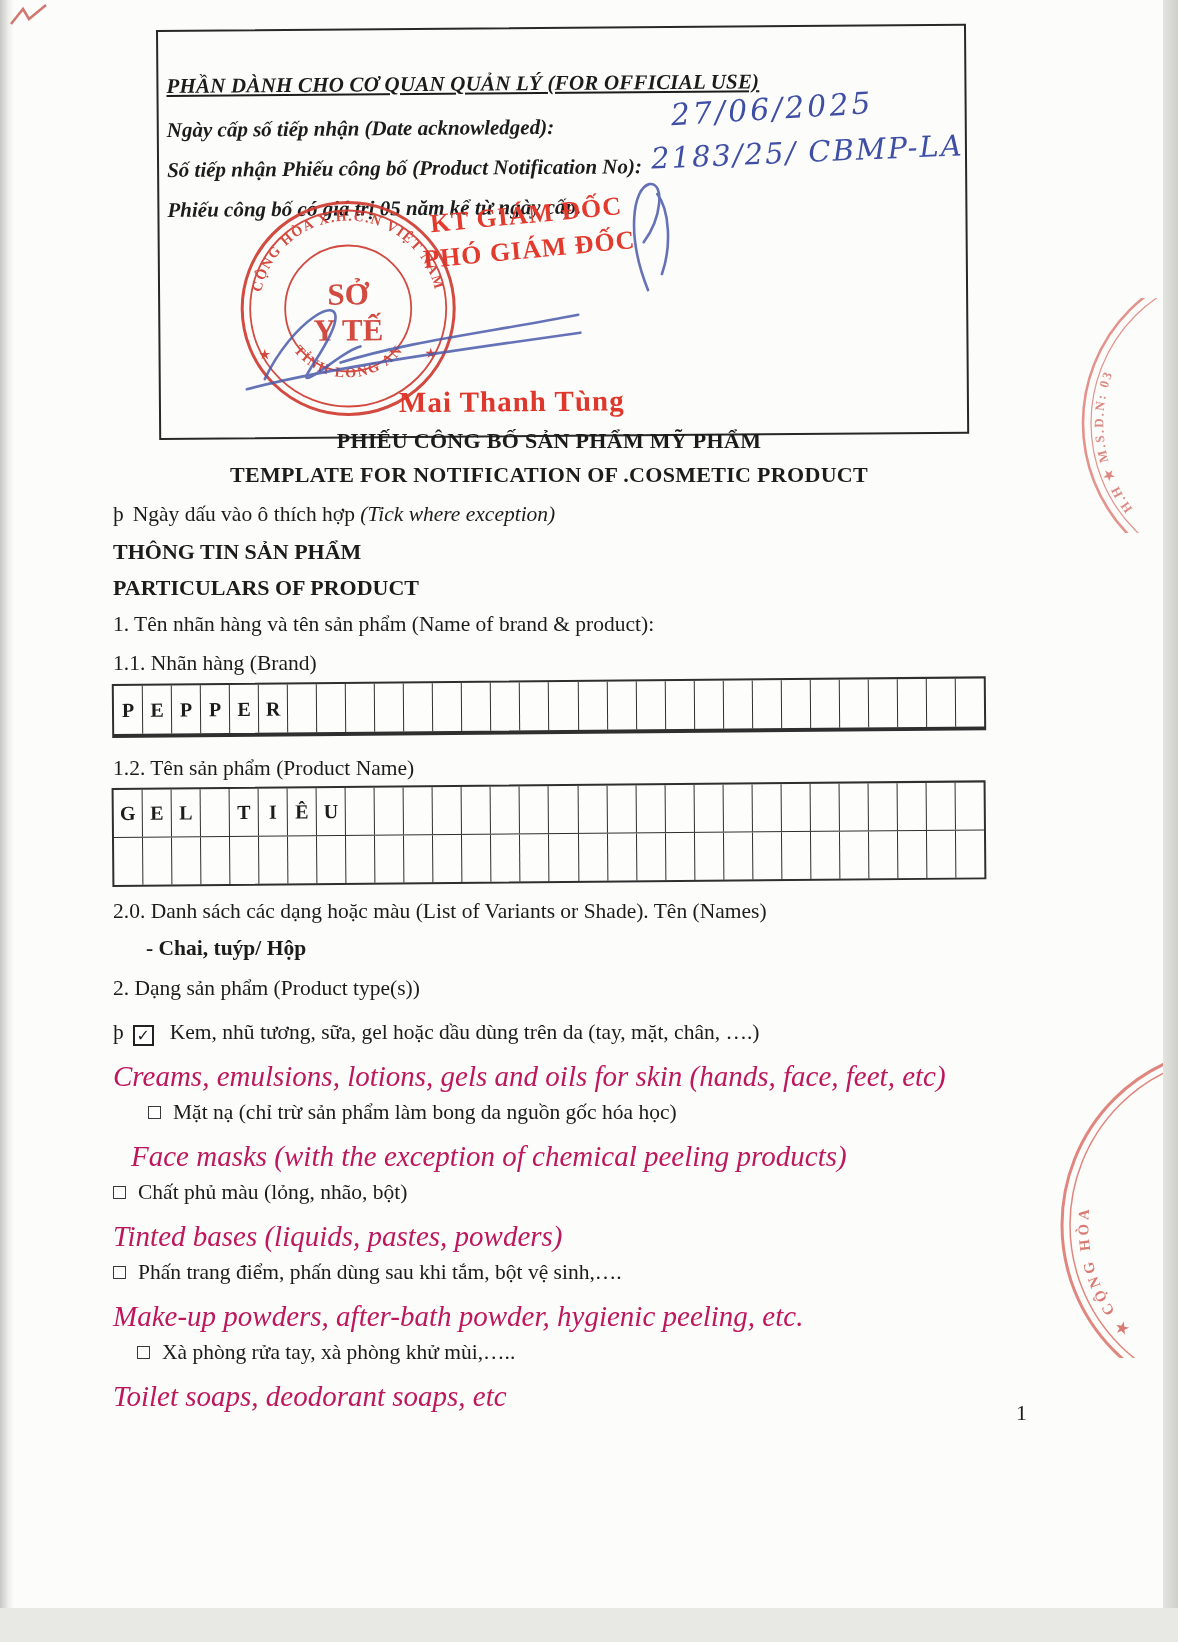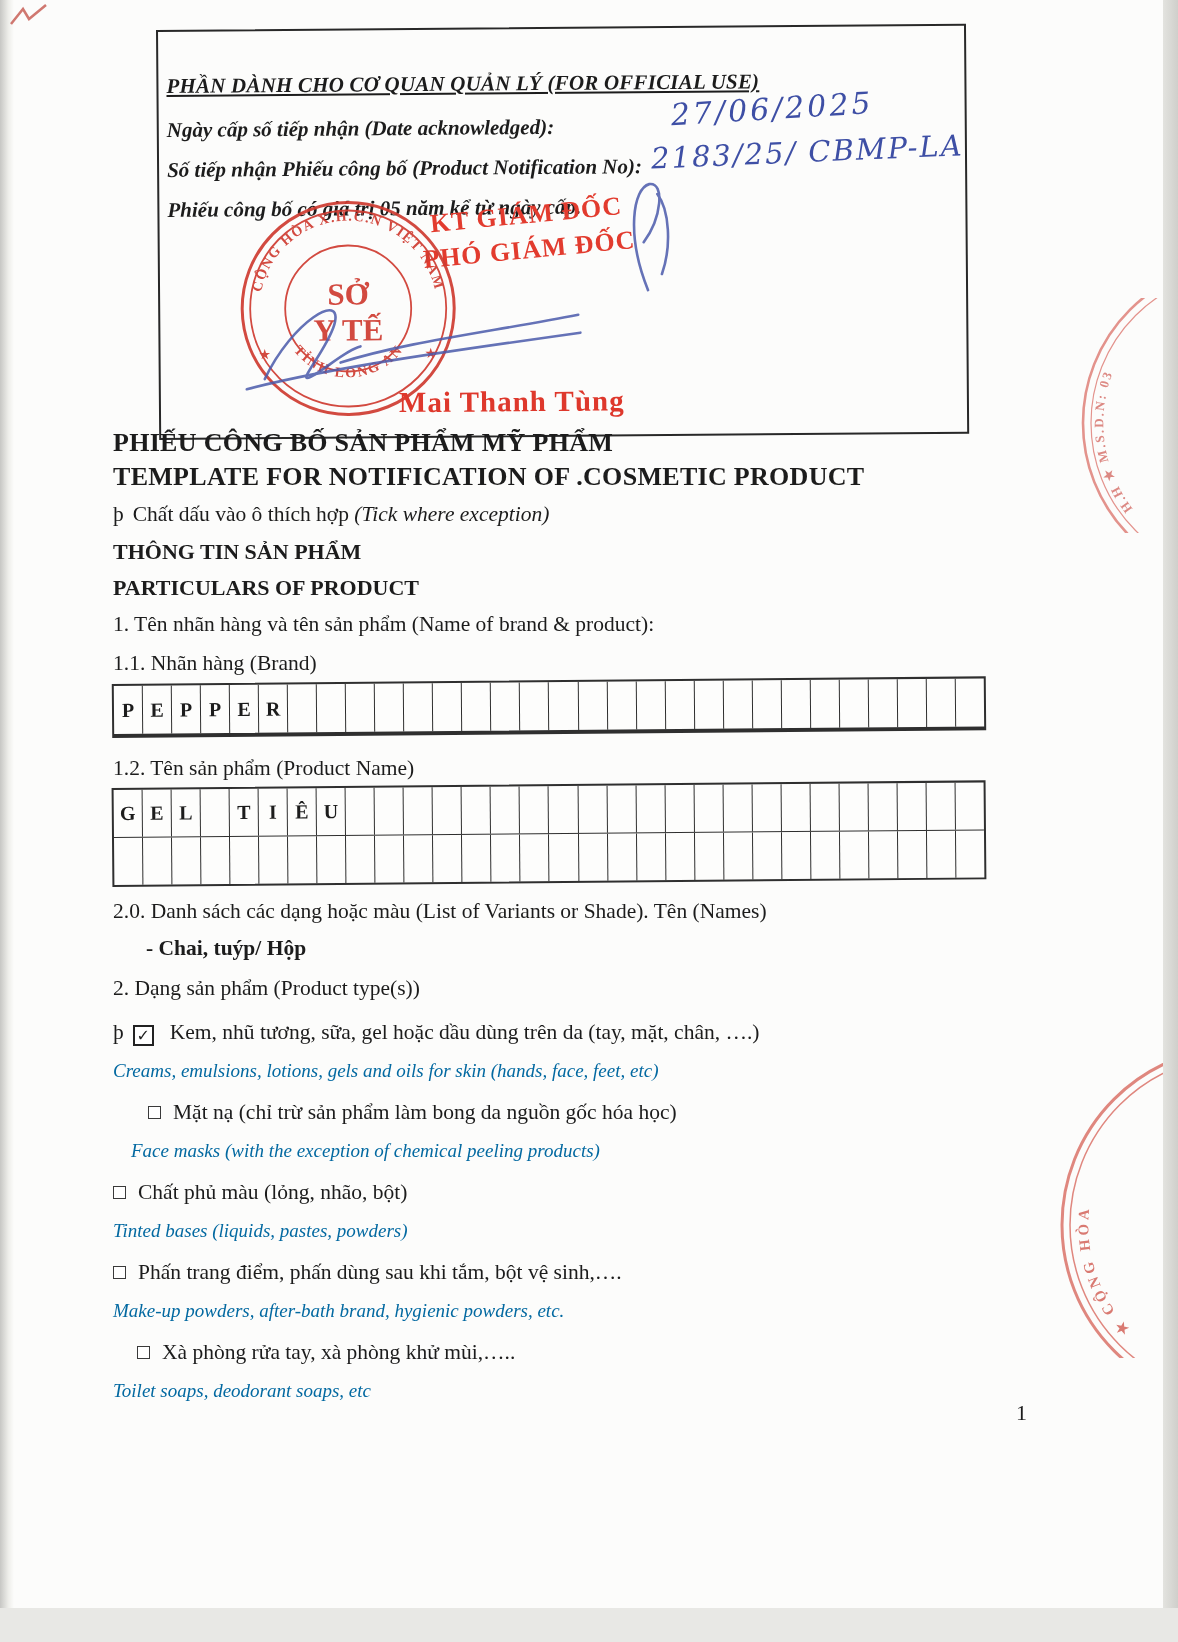--- a/index.html
+++ b/index.html
@@ -29,41 +29,41 @@
   .approver{position:absolute;left:248px;top:168px;width:240px;text-align:center;
     color:#e23b2e;font-weight:bold;font-size:26px;line-height:35px;
     transform:rotate(-5deg);letter-spacing:1px;white-space:nowrap;}
   .approver-name{position:absolute;left:238px;top:356px;font-size:29px;font-weight:bold;
     color:#de382c;letter-spacing:1px;white-space:nowrap;}
   .stamp-svg{position:absolute;left:74px;top:164px;}
   .sig-svg{position:absolute;left:84px;top:256px;}
   .flourish-svg{position:absolute;left:452px;top:146px;}
 
   
-  .center-title{position:absolute;left:113px;width:872px;
-    font-weight:bold;font-size:26px;letter-spacing:.3px;white-space:nowrap;}
+  .center-title{position:absolute;left:113px;width:872px;text-align:center;
+    font-weight:bold;font-size:22px;letter-spacing:.3px;white-space:nowrap;}
   .line{position:absolute;left:113px;font-size:21.5px;white-space:nowrap;}
   .bold{font-weight:bold;font-size:22px;}
   .it{font-style:italic;}
   .thorn{margin-right:9px;}
 
   
   .char-grid{position:absolute;left:112px;width:874px;border:2px solid #2f2f2f;
     transform:rotate(-0.5deg);transform-origin:left center;box-sizing:border-box;background:#fdfdfc;}
   #brand-grid{border-bottom-width:4px;}
   .grid-row{display:flex;height:47px;}
   #brand-grid .grid-row{height:48px;}
   .grid-row:not(:last-child){border-bottom:1.5px solid #2f2f2f;}
   .grid-cell{flex:1;display:flex;align-items:center;justify-content:center;
     font-weight:bold;font-size:20px;}
   .grid-cell:not(:last-child){border-right:1.5px solid #2f2f2f;}
 
   
   .pt-vi{position:absolute;left:113px;font-size:21.5px;white-space:nowrap;}
-  .pt-en{position:absolute;left:113px;font-size:19px;font-style:italic;color:#0369a1;white-space:nowrap;}
+  .pt-en{position:absolute;left:113px;font-size:29px;font-style:italic;color:#be185d;white-space:nowrap;}
   .cb{display:inline-block;box-sizing:border-box;background:#fff;}
   .cb.small{width:13px;height:13px;border:1.5px solid #3a3a3a;margin-right:12px;}
   .cb.checked{width:21px;height:21px;border:2px solid #222;margin-right:16px;
     font-size:16px;line-height:17px;text-align:center;vertical-align:-2px;font-family:"DejaVu Sans",sans-serif;}
   .page-num{position:absolute;left:1016px;top:1400px;font-size:22px;}
   .clip{position:absolute;overflow:hidden;}
 </style>
 </head>
 <body>
 
@@ -125,21 +125,21 @@
       </g>
     </svg>
 
     <div class="approver-name">Mai Thanh Tùng</div>
   </div>
 
   <div class="center-title" style="top:428px">PHIẾU CÔNG BỐ SẢN PHẨM MỸ PHẨM</div>
   <div class="center-title" style="top:462px">TEMPLATE FOR NOTIFICATION OF .COSMETIC PRODUCT</div>
 
   <div class="line" style="top:502px">
-    <span class="thorn">þ</span><span>Chất dấu vào ô thích hợp </span><span class="it">(Tick where exception)</span>
+    <span class="thorn">þ</span><span>Ngày dấu vào ô thích hợp </span><span class="it">(Tick where exception)</span>
   </div>
 
   <div class="line bold" style="top:539px">THÔNG TIN SẢN PHẨM</div>
   <div class="line bold" style="top:575px">PARTICULARS OF PRODUCT</div>
 
   <div class="line" style="top:612px">1. Tên nhãn hàng và tên sản phẩm (Name of brand &amp; product):</div>
   <div class="line" style="top:651px">1.1. Nhãn hàng (Brand)</div>
 
   <div id="brand-grid" class="char-grid" style="top:684px">
       <div class="grid-row">
@@ -250,21 +250,21 @@
   <div class="line" style="top:976px">2. Dạng sản phẩm (Product type(s))</div>
 
   <div id="product-types">
       <div class="pt-vi" style="top: 1020px;"><span class="thorn">þ</span><span class="cb checked">✓</span><span>Kem, nhũ tương, sữa, gel hoặc dầu dùng trên da (tay, mặt, chân, ….)</span></div>
       <div class="pt-en" style="top: 1060px;">Creams, emulsions, lotions, gels and oils for skin (hands, face, feet, etc)</div>
       <div class="pt-vi" style="top: 1100px; padding-left: 35px;"><span class="cb small"></span><span>Mặt nạ (chỉ trừ sản phẩm làm bong da nguồn gốc hóa học)</span></div>
       <div class="pt-en" style="top: 1140px; margin-left: 18px;">Face masks (with the exception of chemical peeling products)</div>
       <div class="pt-vi" style="top: 1180px;"><span class="cb small"></span><span>Chất phủ màu (lỏng, nhão, bột)</span></div>
       <div class="pt-en" style="top: 1220px;">Tinted bases (liquids, pastes, powders)</div>
       <div class="pt-vi" style="top: 1260px;"><span class="cb small"></span><span>Phấn trang điểm, phấn dùng sau khi tắm, bột vệ sinh,….</span></div>
-      <div class="pt-en" style="top: 1300px;">Make-up powders, after-bath brand, hygienic powders, etc.</div>
+      <div class="pt-en" style="top: 1300px;">Make-up powders, after-bath powder, hygienic peeling, etc.</div>
       <div class="pt-vi" style="top: 1340px; padding-left: 24px;"><span class="cb small"></span><span>Xà phòng rửa tay, xà phòng khử mùi,…..</span></div>
       <div class="pt-en" style="top: 1380px;">Toilet soaps, deodorant soaps, etc</div>
     </div>
 
   <div class="page-num">1</div>
 
   <div class="clip" style="left:1058px;top:298px;width:105px;height:235px">
     <svg style="position:absolute;left:15px;top:-45px" viewBox="-170 -170 340 340" width="340" height="340" opacity="0.75">
       <g fill="none" stroke="#db7068">
         <circle r="160" stroke-width="2.6"></circle>

